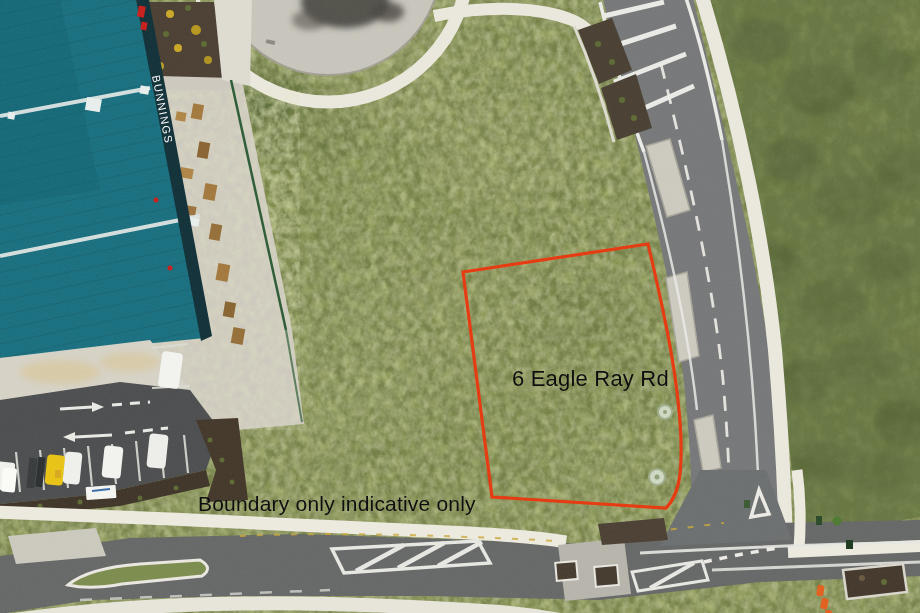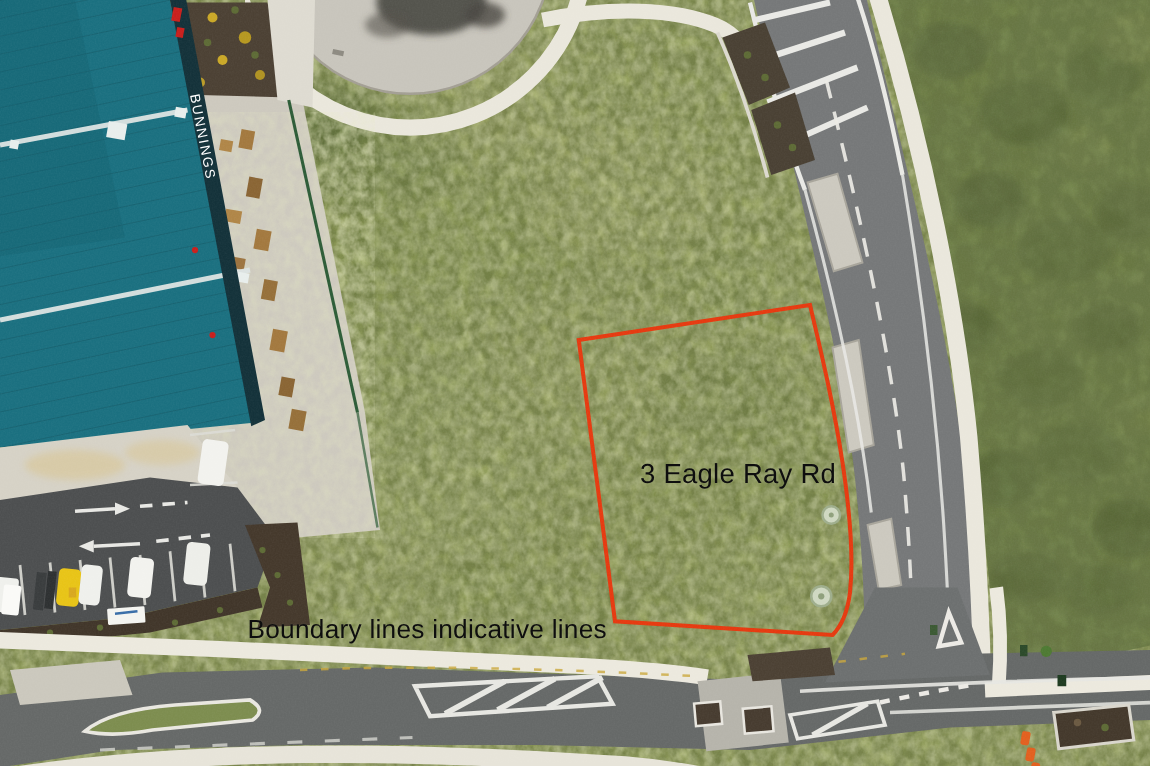--- a/index.html
+++ b/index.html
@@ -355,15 +355,15 @@
     <circle cx="665" cy="412" r="2" fill="#8fa07c"></circle>
     <circle cx="657" cy="477" r="8" fill="#cfd8c2" stroke="#9fae8d" stroke-width="2"></circle>
     <circle cx="657" cy="477" r="2.5" fill="#8fa07c"></circle>
   </g>
 
   <path d="M 463,272 L 648,244 C 657,282 667,324 674,370 C 680,410 683,446 680,474 C 678,490 673,501 666,508 L 492,497 Z" fill="none" stroke="#e63a10" stroke-width="3.2" stroke-linejoin="miter"></path>
 
   <rect x="0" y="0" width="920" height="613" filter="url(#grain)" opacity=".06"></rect>
 </svg>
 
-<div class="overlay-label" id="label-property">3 Eagle Ray Rd</div>
-<div class="overlay-label" id="label-disclaimer">Boundary lines indicative lines</div>
+<div class="overlay-label" id="label-property">6 Eagle Ray Rd</div>
+<div class="overlay-label" id="label-disclaimer">Boundary only indicative only</div>
 </div>
 
 </body></html>

